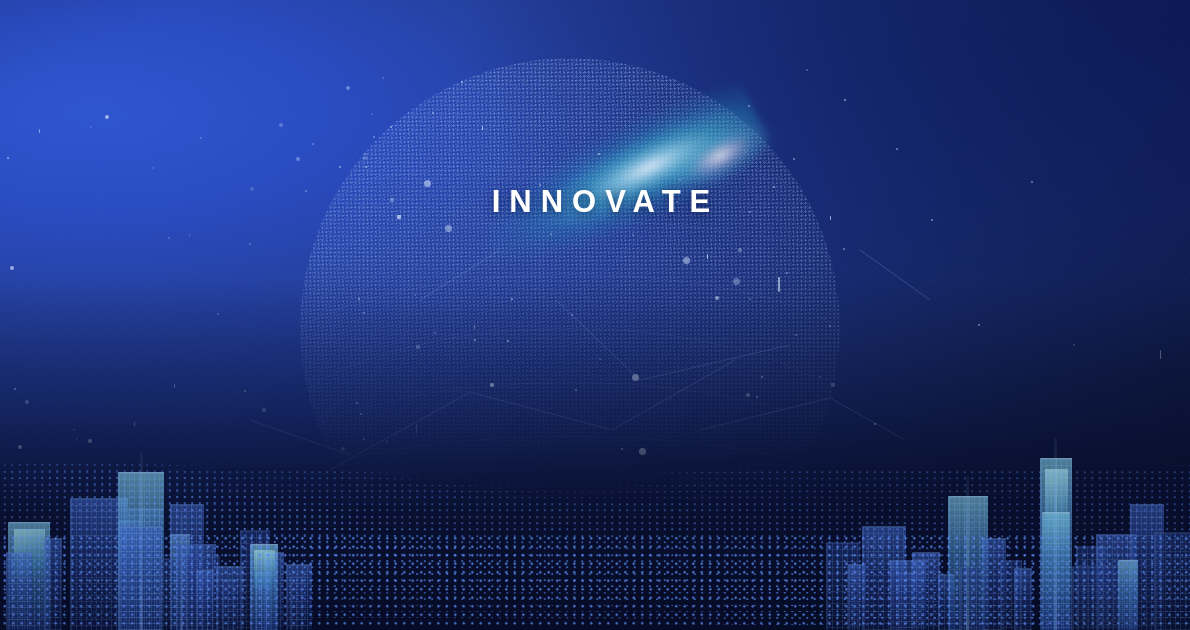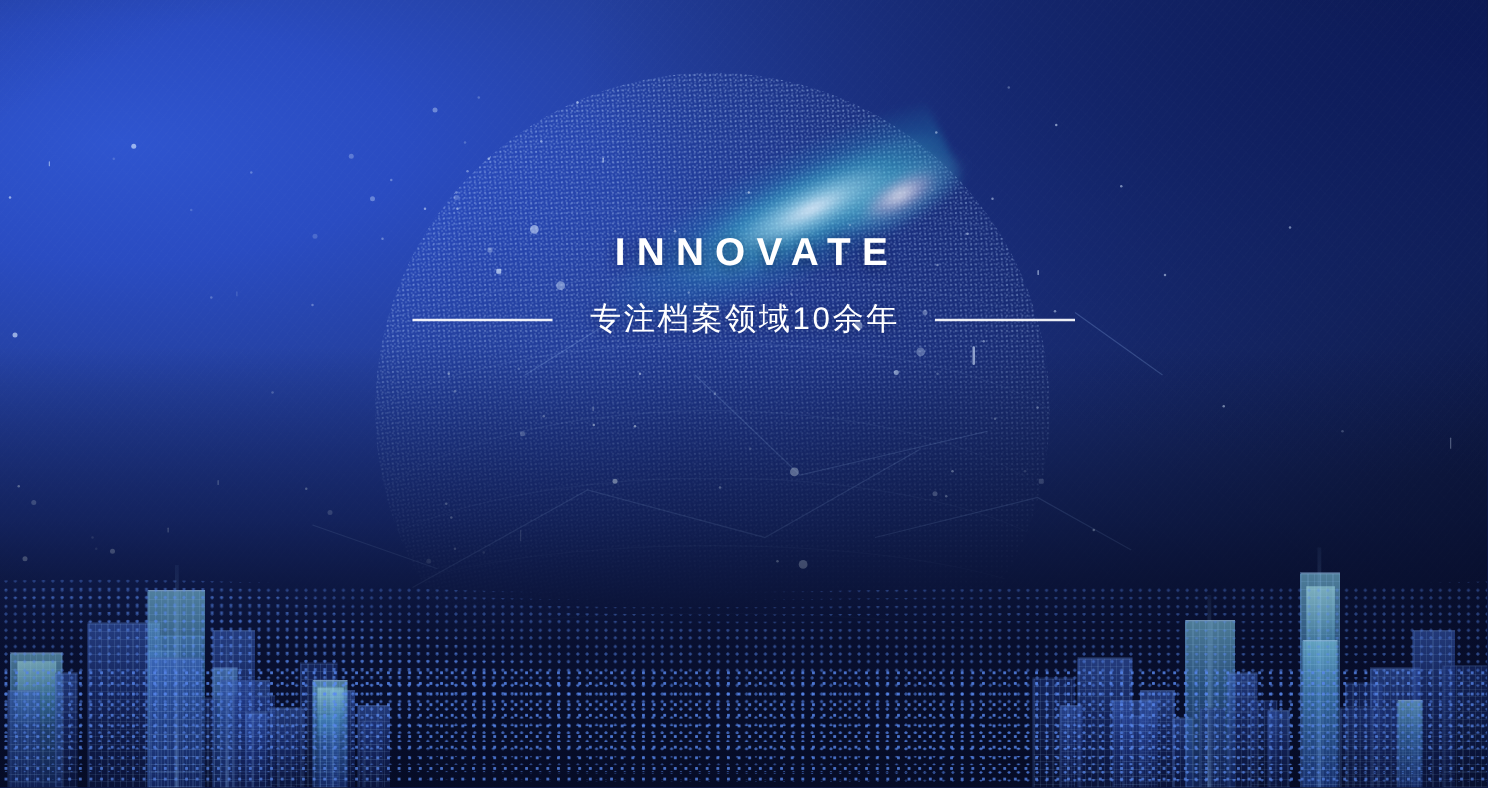--- a/index.html
+++ b/index.html
@@ -532,20 +532,15 @@
       <div class="mesh-layer" style="height: 16.4px; bottom: 139.8px; opacity: 0.44; clip-path: polygon(0% 34.95%, 4.17% 25.98%, 8.33% 18.81%, 12.5% 15.23%, 16.67% 16.39%, 20.83% 22.42%, 25% 32.35%, 29.17% 44.38%, 33.33% 56.28%, 37.5% 66.03%, 41.67% 72.27%, 45.83% 74.61%, 50% 73.67%, 54.17% 70.73%, 58.33% 67.3%, 62.5% 64.59%, 66.67% 63.15%, 70.83% 62.68%, 75% 62.23%, 79.17% 60.53%, 83.33% 56.51%, 87.5% 49.75%, 91.67% 40.72%, 95.83% 30.79%, 100% 21.87%, 100% 100%, 0% 100%);"></div>
       <div class="mesh-layer" style="height: 16.7px; bottom: 145.9px; opacity: 0.42; clip-path: polygon(0% 31.12%, 4.17% 22.98%, 8.33% 17.14%, 12.5% 15.26%, 16.67% 18.26%, 20.83% 25.99%, 25% 37.21%, 29.17% 49.92%, 33.33% 61.82%, 37.5% 70.93%, 41.67% 76.08%, 45.83% 77.12%, 50% 74.87%, 54.17% 70.8%, 58.33% 66.49%, 62.5% 63.13%, 66.67% 61.16%, 70.83% 60.2%, 75% 59.21%, 79.17% 56.92%, 83.33% 52.36%, 87.5% 45.26%, 91.67% 36.28%, 95.83% 26.89%, 100% 19.07%, 100% 100%, 0% 100%);"></div>
       <div class="mesh-layer" style="height: 17px; bottom: 152px; opacity: 0.4; clip-path: polygon(0% 27.82%, 4.17% 20.71%, 8.33% 16.34%, 12.5% 16.23%, 16.67% 21.04%, 20.83% 30.34%, 25% 42.63%, 29.17% 55.74%, 33.33% 67.33%, 37.5% 75.54%, 41.67% 79.38%, 45.83% 78.95%, 50% 75.32%, 54.17% 70.1%, 58.33% 64.94%, 62.5% 60.99%, 66.67% 58.59%, 70.83% 57.24%, 75% 55.82%, 79.17% 53.09%, 83.33% 48.17%, 87.5% 40.94%, 91.67% 32.22%, 95.83% 23.6%, 100% 17.06%, 100% 100%, 0% 100%);"></div>
       <div class="mesh-layer" style="height: 96px; bottom: 0px; opacity: 0.95; background-size: 8.5px 8.5px;"></div>
     </div>
 
   <div class="vignette"></div>
 
   <div class="content">
     <div class="eyebrow">INNOVATE</div>
-    <div class="sub-row">
-      <span class="rule"></span>
-      <span class="subtitle">专注档案领域10余年</span>
-      <span class="rule"></span>
-    </div>
   </div>
 
 </div>
 
 </body></html>

